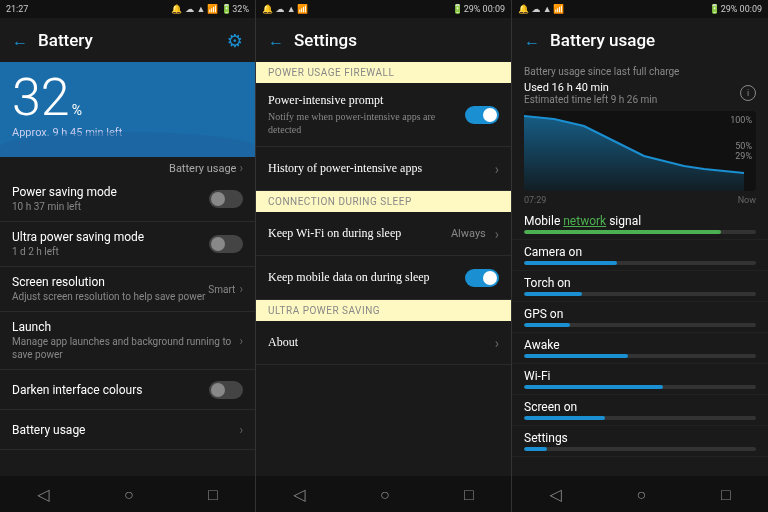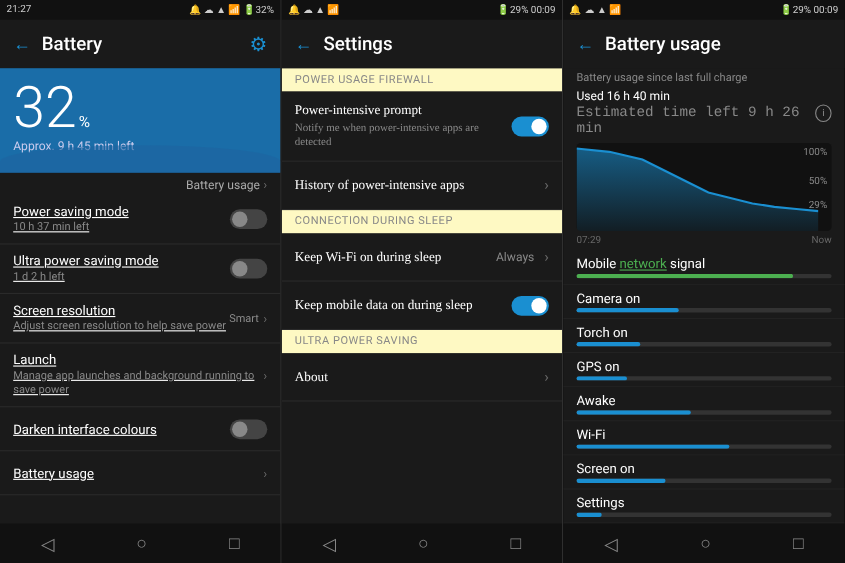--- a/index.html
+++ b/index.html
@@ -112,21 +112,21 @@
 
     .p1-item {
       display: flex;
       align-items: center;
       justify-content: space-between;
       padding: 8px 12px;
       border-bottom: 1px solid #2a2a2a;
       min-height: 40px;
     }
 
-    .p1-item-left { flex: 1; text-decoration: underline; }
+    .p1-item-left { flex: 1; }
 
     .p1-item-title {
       font-size: 12px;
       color: #fff;
       font-weight: 400;
     }
 
     .p1-item-sub {
       font-size: 10px;
       color: #888;
@@ -318,21 +318,21 @@
     }
 
     .p3-stats {
       display: flex;
       justify-content: space-between;
       align-items: center;
       padding: 2px 12px 6px;
     }
 
     .p3-stats-text { font-size: 11px; color: #fff; }
-    .p3-stats-sub { font-size: 13px; color: #888; font-family: Liberation Mono, monospace; }
+    .p3-stats-sub { font-size: 10px; color: #888; }
 
     .p3-chart {
       margin: 0 12px 4px;
       height: 80px;
       background: #111;
       border-radius: 4px;
       position: relative;
       overflow: hidden;
     }
 
@@ -579,21 +579,21 @@
     <div>
       <div class="p3-stats-text">Used 16 h 40 min</div>
       <div class="p3-stats-sub">Estimated time left 9 h 26 min</div>
     </div>
     <div class="info-icon">i</div>
   </div>
 
   <div class="p3-chart">
     <span class="p3-chart-label-right" style="top:4px;">100%</span>
     <span class="p3-chart-label-right" style="top:30px;">50%</span>
-    <span class="p3-chart-label-right" style="top:52px;">29%</span>
+    <span class="p3-chart-label-right" style="top:40px;">29%</span>
 
     <svg width="220" height="80" viewBox="0 0 220 80" style="position:absolute;left:0;bottom:0;">
       <defs>
         <linearGradient id="chartGrad" x1="0" y1="0" x2="0" y2="1">
           <stop offset="0%" stop-color="#1a8fd1" stop-opacity="0.6"></stop>
           <stop offset="100%" stop-color="#1a8fd1" stop-opacity="0.1"></stop>
         </linearGradient>
       </defs>
       <polyline points="0,5 30,8 60,15 80,25 100,35 120,45 140,50 160,55 180,58 200,60 220,62" fill="none" stroke="#1a8fd1" stroke-width="2"></polyline>
       <polygon points="0,5 30,8 60,15 80,25 100,35 120,45 140,50 160,55 180,58 200,60 220,62 220,80 0,80" fill="url(#chartGrad)"></polygon>

